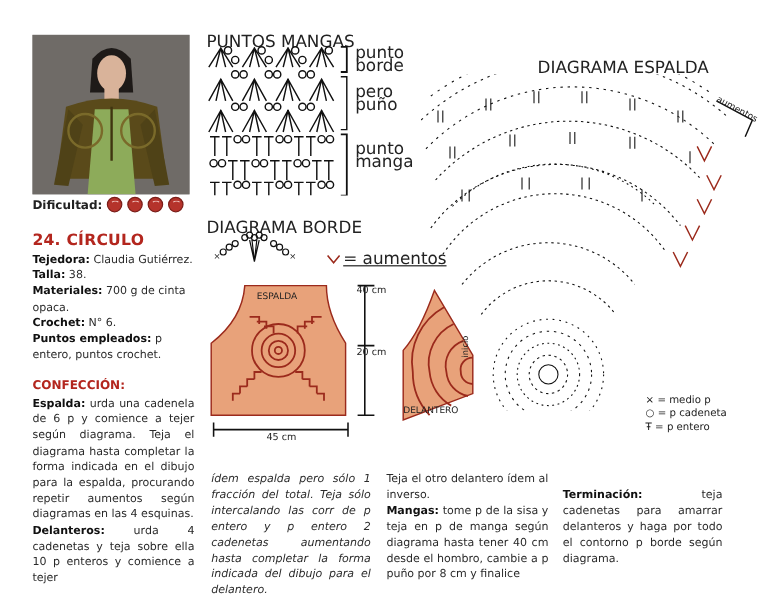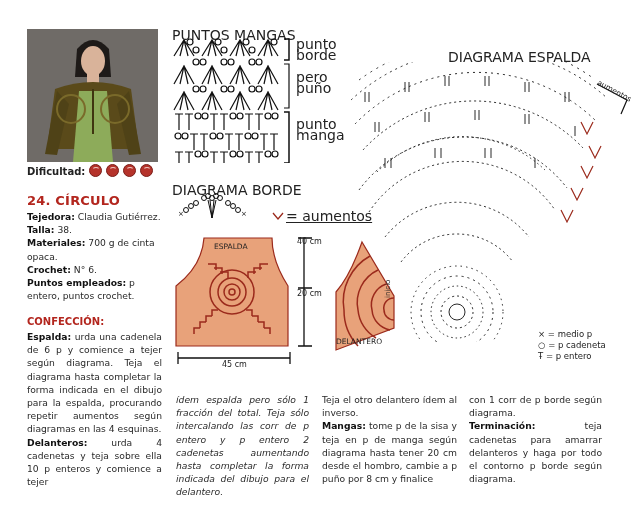--- a/index.html
+++ b/index.html
@@ -65,24 +65,24 @@
 
 <div class="abs col col1">
   <b>Espalda:</b><span> urda una cadenela de 6 p y comience a tejer según diagrama. Teja el diagrama hasta completar la forma indicada en el dibujo para la espalda, procurando repetir aumentos según diagramas en las 4 esquinas.</span><br>
   <b>Delanteros:</b><span> urda 4 cadenetas y teja sobre ella 10 p enteros y comience a tejer</span>
 </div>
 <div class="abs col col2">
   <span>ídem espalda pero sólo 1 fracción del total. Teja sólo intercalando las corr de p entero y p entero 2 cadenetas aumentando hasta completar la forma indicada del dibujo para el delantero.</span>
 </div>
 <div class="abs col col3">
   <span>Teja el otro delantero ídem al inverso.</span><br>
-  <b>Mangas:</b><span> tome p de la sisa y teja en p de manga según diagrama hasta tener 20 cm desde el hombro, cambie a p puño por 8 cm y finalice</span>
+  <b>Mangas:</b><span> tome p de la sisa y teja en p de manga según diagrama hasta tener 40 cm desde el hombro, cambie a p puño por 8 cm y finalice</span>
 </div>
 <div class="abs col col4">
-  <span>con 1 corr de p borde según diagrama.</span><br>
+  <br>
   <b>Terminación:</b><span> teja cadenetas para amarrar delanteros y haga por todo el contorno p borde según diagrama.</span>
 </div>
 
 <div class="abs lbl" style="left:172px;top:27px;">PUNTOS MANGAS</div>
 <div class="abs" style="left:172px;top:38px;">
   <svg width="120" height="125" viewBox="0 0 120 125" stroke="#111" fill="none" stroke-width="1.2">
     <g>
       <path d="M2 18 L12 2 L22 18 M8 18 L12 2 M16 18 L12 2"></path>
       <path d="M30 18 L40 2 L50 18 M36 18 L40 2 M44 18 L40 2"></path>
       <path d="M58 18 L68 2 L78 18 M64 18 L68 2 M72 18 L68 2"></path>

